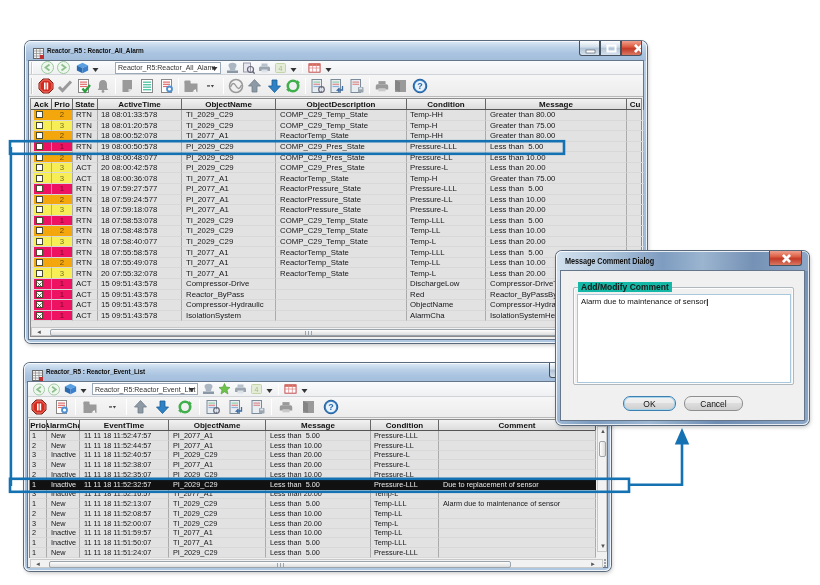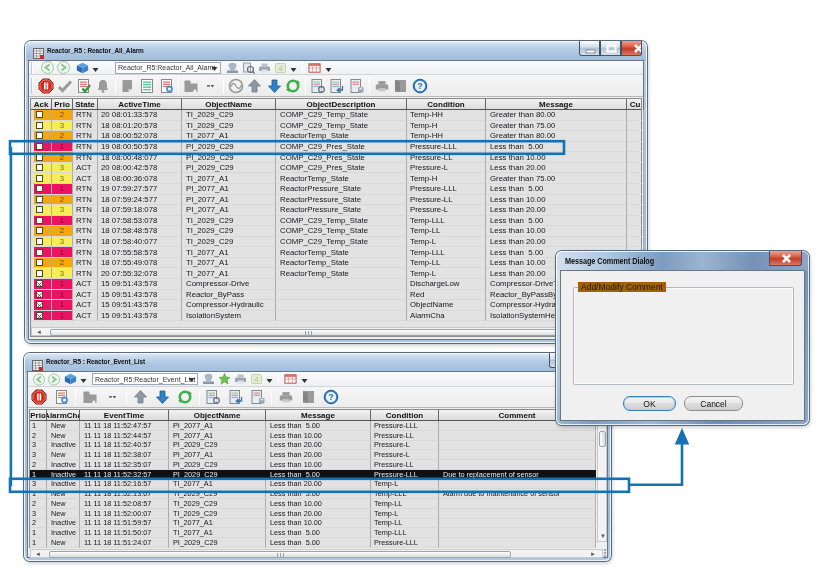--- a/index.html
+++ b/index.html
@@ -49,21 +49,21 @@
 
 .hscroll { position:absolute; background:#f2f2f2; border:1px solid #c8c8c8; }
 .thumbh { position:absolute; top:0.5px; height:7px; background:linear-gradient(180deg,#fdfdfd,#dcdcdc); border:1px solid #9aa4ad; border-radius:2px; }
 .hgrip { position:absolute; top:1.5px; height:4.5px; width:1px; border-left:1px solid #9aa4ad; }
 .sbarrow { position:absolute; font-size:6px; color:#555; top:1px; }
 .vscroll { position:absolute; width:10px; background:#f2f2f2; border:1px solid #c8c8c8; }
 .thumbv { position:absolute; left:0.5px; width:7px; background:linear-gradient(90deg,#fdfdfd,#dcdcdc); border:1px solid #9aa4ad; border-radius:2px; }
 
 #dlg .dclient { background:#f0f0f0; }
 .gbox { position:absolute; border:1px solid #b0b8bd; border-radius:2px; box-shadow:inset 0 0 0 1px #fdfdfd; }
-.gbox-label { position:absolute; background:#a16207; font-size:8.5px; color:#1a1a1a; padding:0 3px; }
+.gbox-label { position:absolute; background:#14b8a6; font-size:8.5px; color:#1a1a1a; padding:0 3px;font-weight:bold; }
 .tarea { position:absolute; background:#fff; border:1px solid #a9c7dd; font-size:7.8px; color:#111; padding:2px 3px; }
 .btn { position:absolute; height:15px; border:1px solid #8e8e8e; border-radius:7px; background:linear-gradient(180deg,#f2f2f2 0%,#ebebeb 45%,#dddddd 50%,#cfcfcf 100%); font-size:8.5px; color:#111; display:flex; align-items:center; justify-content:center;text-align:center; }
 .btn.focus { border-color:#3c7fb1; box-shadow:0 0 0 1px #a8d4ea inset; }
 #annot { position:absolute; left:0; top:0; pointer-events:none; }
 </style></head>
 <body>
 
 <div class="win" id="win1" style="left:25px;top:41px;width:622px;height:302px">
   <div class="tbar"></div>
   <div class="tb-icon"><svg width="11" height="11" viewBox="0 0 11 11">
@@ -317,21 +317,21 @@
           <div class="hc" style="width:141px">Message</div>
           <div class="hc" style="width:17px">Cu</div>
         </div>
       <div id="rows1">
 <div class="r1">
             <div class="c ack" style="background:linear-gradient(90deg,#e2e2e2 0 3px,#f3a70c 3px)">
               <span class="cbx"></span>
             </div>
             <div class="c pri" style="background:#f3a70c;color:#6b4a00">2</div>
             <div class="c st">RTN</div>
-            <div class="c at">20 08:01:33:578</div>
+            <div class="c at">18 08:01:33:578</div>
             <div class="c on">TI_2029_C29</div>
             <div class="c od">COMP_C29_Temp_State</div>
             <div class="c cond">Temp-HH</div>
             <div class="c msg">Greater than 80.00</div>
             <div class="c cu"></div>
           </div>
 <div class="r1">
             <div class="c ack" style="background:linear-gradient(90deg,#e2e2e2 0 3px,#f7ee57 3px)">
               <span class="cbx"></span>
             </div>
@@ -601,21 +601,21 @@
       <div class="thumbh" style="left:18px;width:516px">
         <span class="hgrip" style="left:254px"></span>
           <span class="hgrip" style="left:257px"></span>
           <span class="hgrip" style="left:260px"></span>
       </div>
       <span class="sbarrow" style="right:4px">►</span>
     </div>
   </div>
 </div>
 
-<div class="win" id="win2" style="left:24px;top:353px;width:587px;height:208px">
+<div class="win" id="win2" style="left:24px;top:363px;width:587px;height:208px">
   <div class="tbar"></div>
   <div class="tb-icon"><svg width="11" height="11" viewBox="0 0 11 11">
         <rect x="0.5" y="0.5" width="10" height="10" fill="#f4f4f4" stroke="#666"></rect>
         <path d="M0.5 3 H10.5 M0.5 5.5 H10.5 M0.5 8 H10.5 M3.5 0.5 V10.5 M7 0.5 V10.5" stroke="#888" stroke-width="0.7"></path>
         <rect x="7" y="7" width="4" height="4" fill="#c03030"></rect>
       </svg></div>
   <div class="tb-text" style="top:4px">Reactor_R5 : Reactor_Event_List</div>
   <div class="caps" style="left:525px">
       <div class="cap first" style="width:21px">
         <svg width="21" height="15">
@@ -967,20 +967,21 @@
       <div class="cap close" style="width:33px">
         <svg width="33" height="15">
           <path d="M13 4 L20 11 M20 4 L13 11" stroke="#fff" stroke-width="2.6"></path>
           <path d="M13 4 L20 11 M20 4 L13 11" stroke="#fff" stroke-width="1.6"></path>
         </svg>
       </div>
     </div>
   <div class="client dclient" style="left:5px;top:20px;width:243px;height:149px">
     <div class="gbox" style="left:12px;top:16px;width:221px;height:98px"></div>
     <div class="gbox-label" style="left:17px;top:11px">Add/Modify Comment</div>
+    <div class="tarea" style="left:16px;top:23px;width:214px;height:89px">Alarm due to maintenance of sensor<span style="font-weight:bold">|</span></div>
     <div class="btn focus" style="left:62px;top:125px;width:53px">OK</div>
     <div class="btn" style="left:123px;top:125px;width:59px">Cancel</div>
   </div>
 </div>
 
 <svg id="annot" width="820" height="585" viewBox="0 0 820 585">
   <g fill="none" stroke="#1472b2" stroke-width="2.6">
     <rect x="10" y="141.2" width="554" height="12.6"></rect>
     <line x1="10.9" y1="147" x2="10.9" y2="486"></line>
     <rect x="10" y="478.8" width="619" height="13"></rect>

